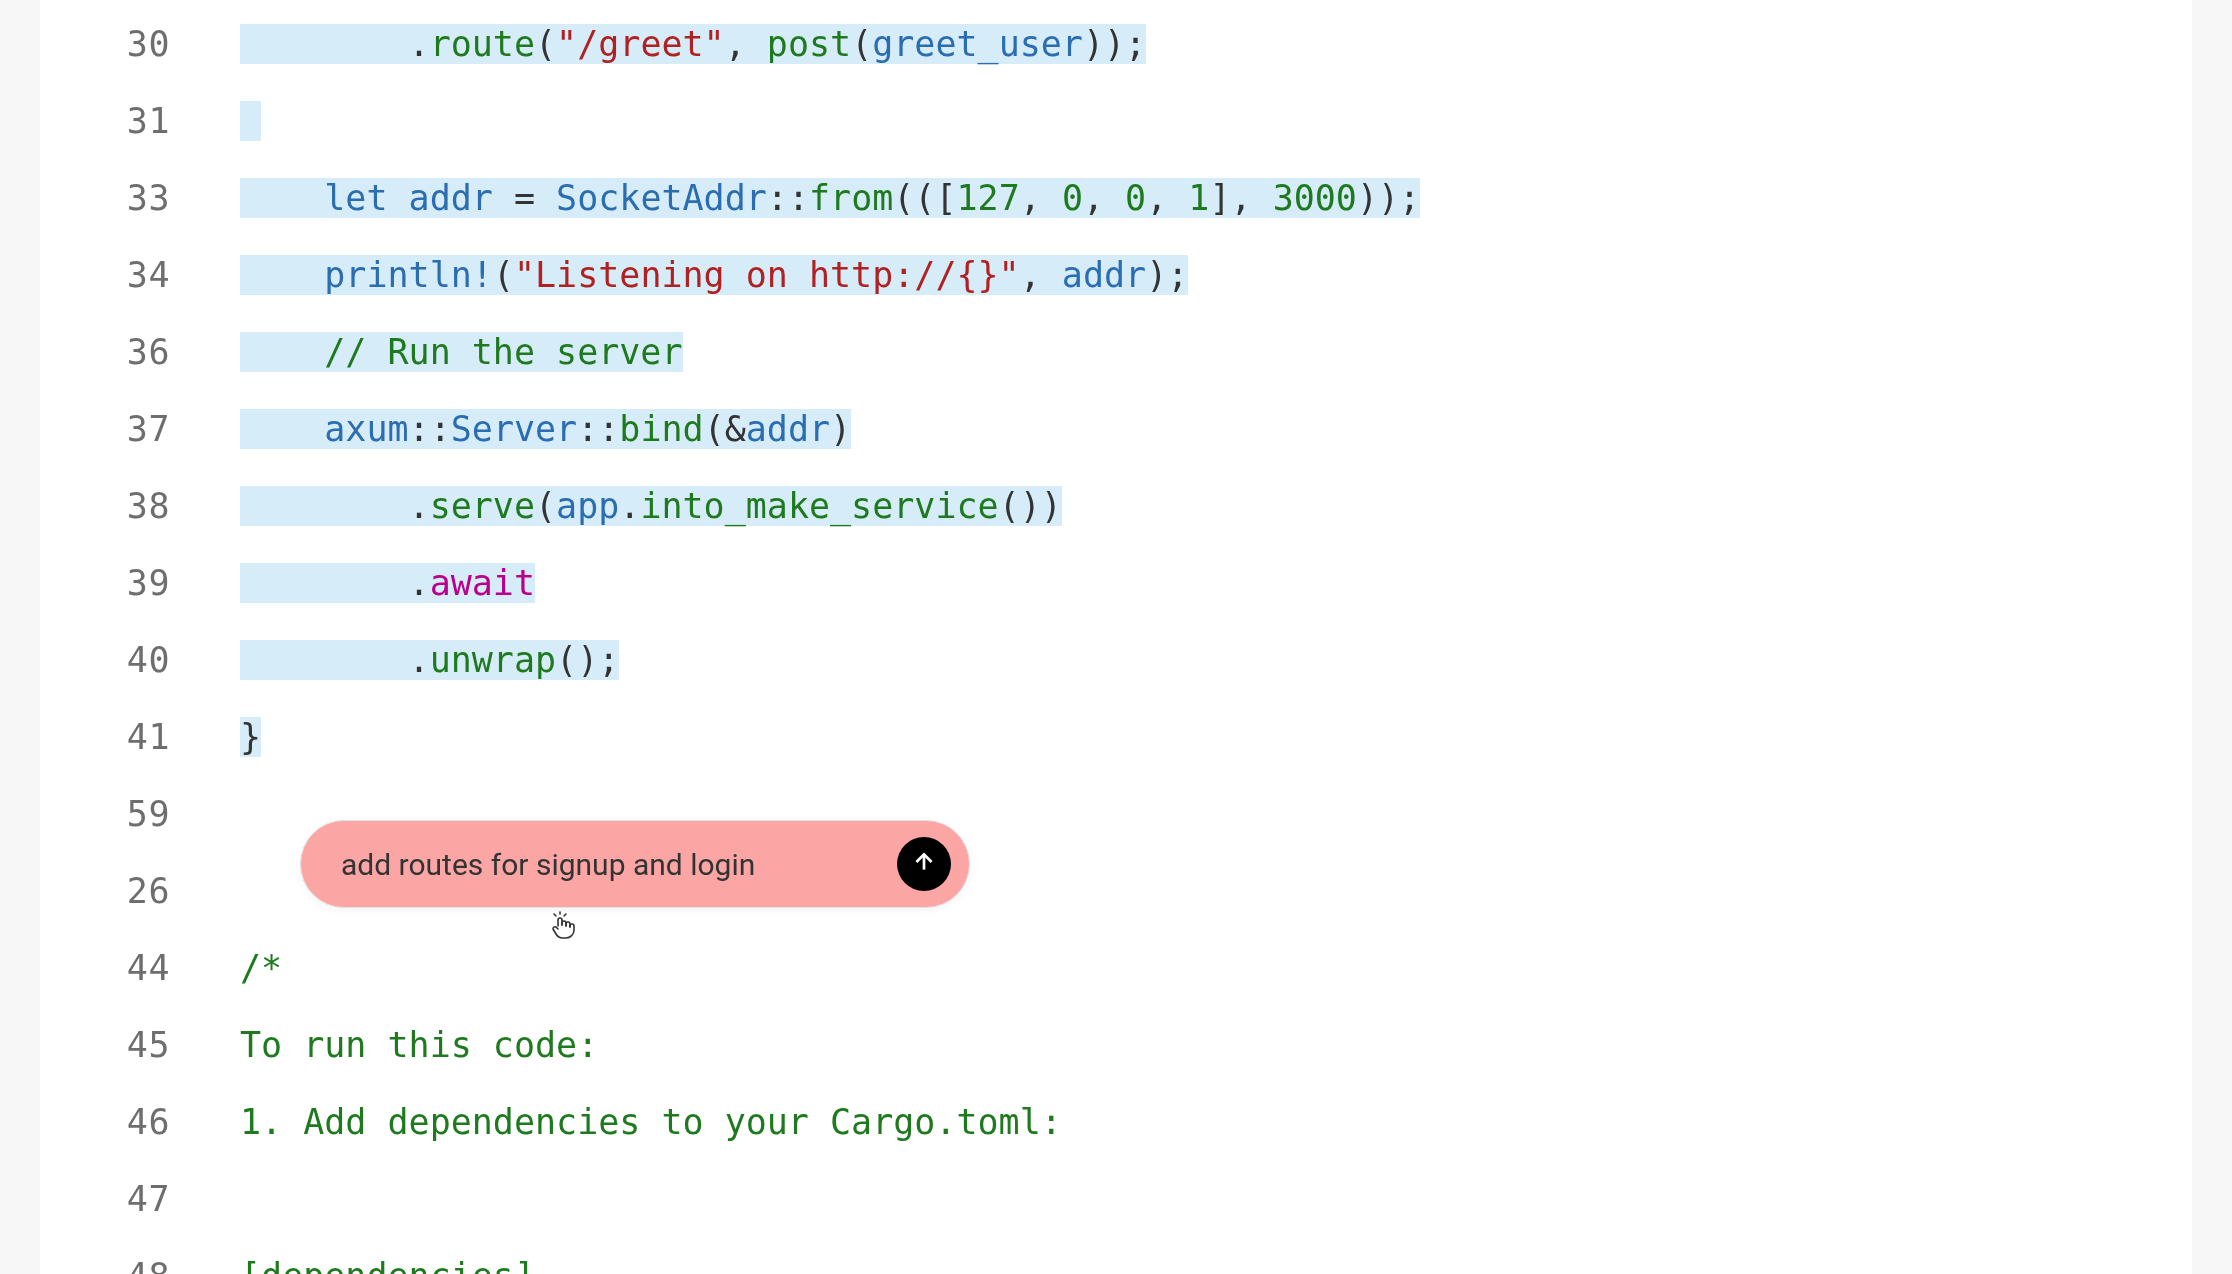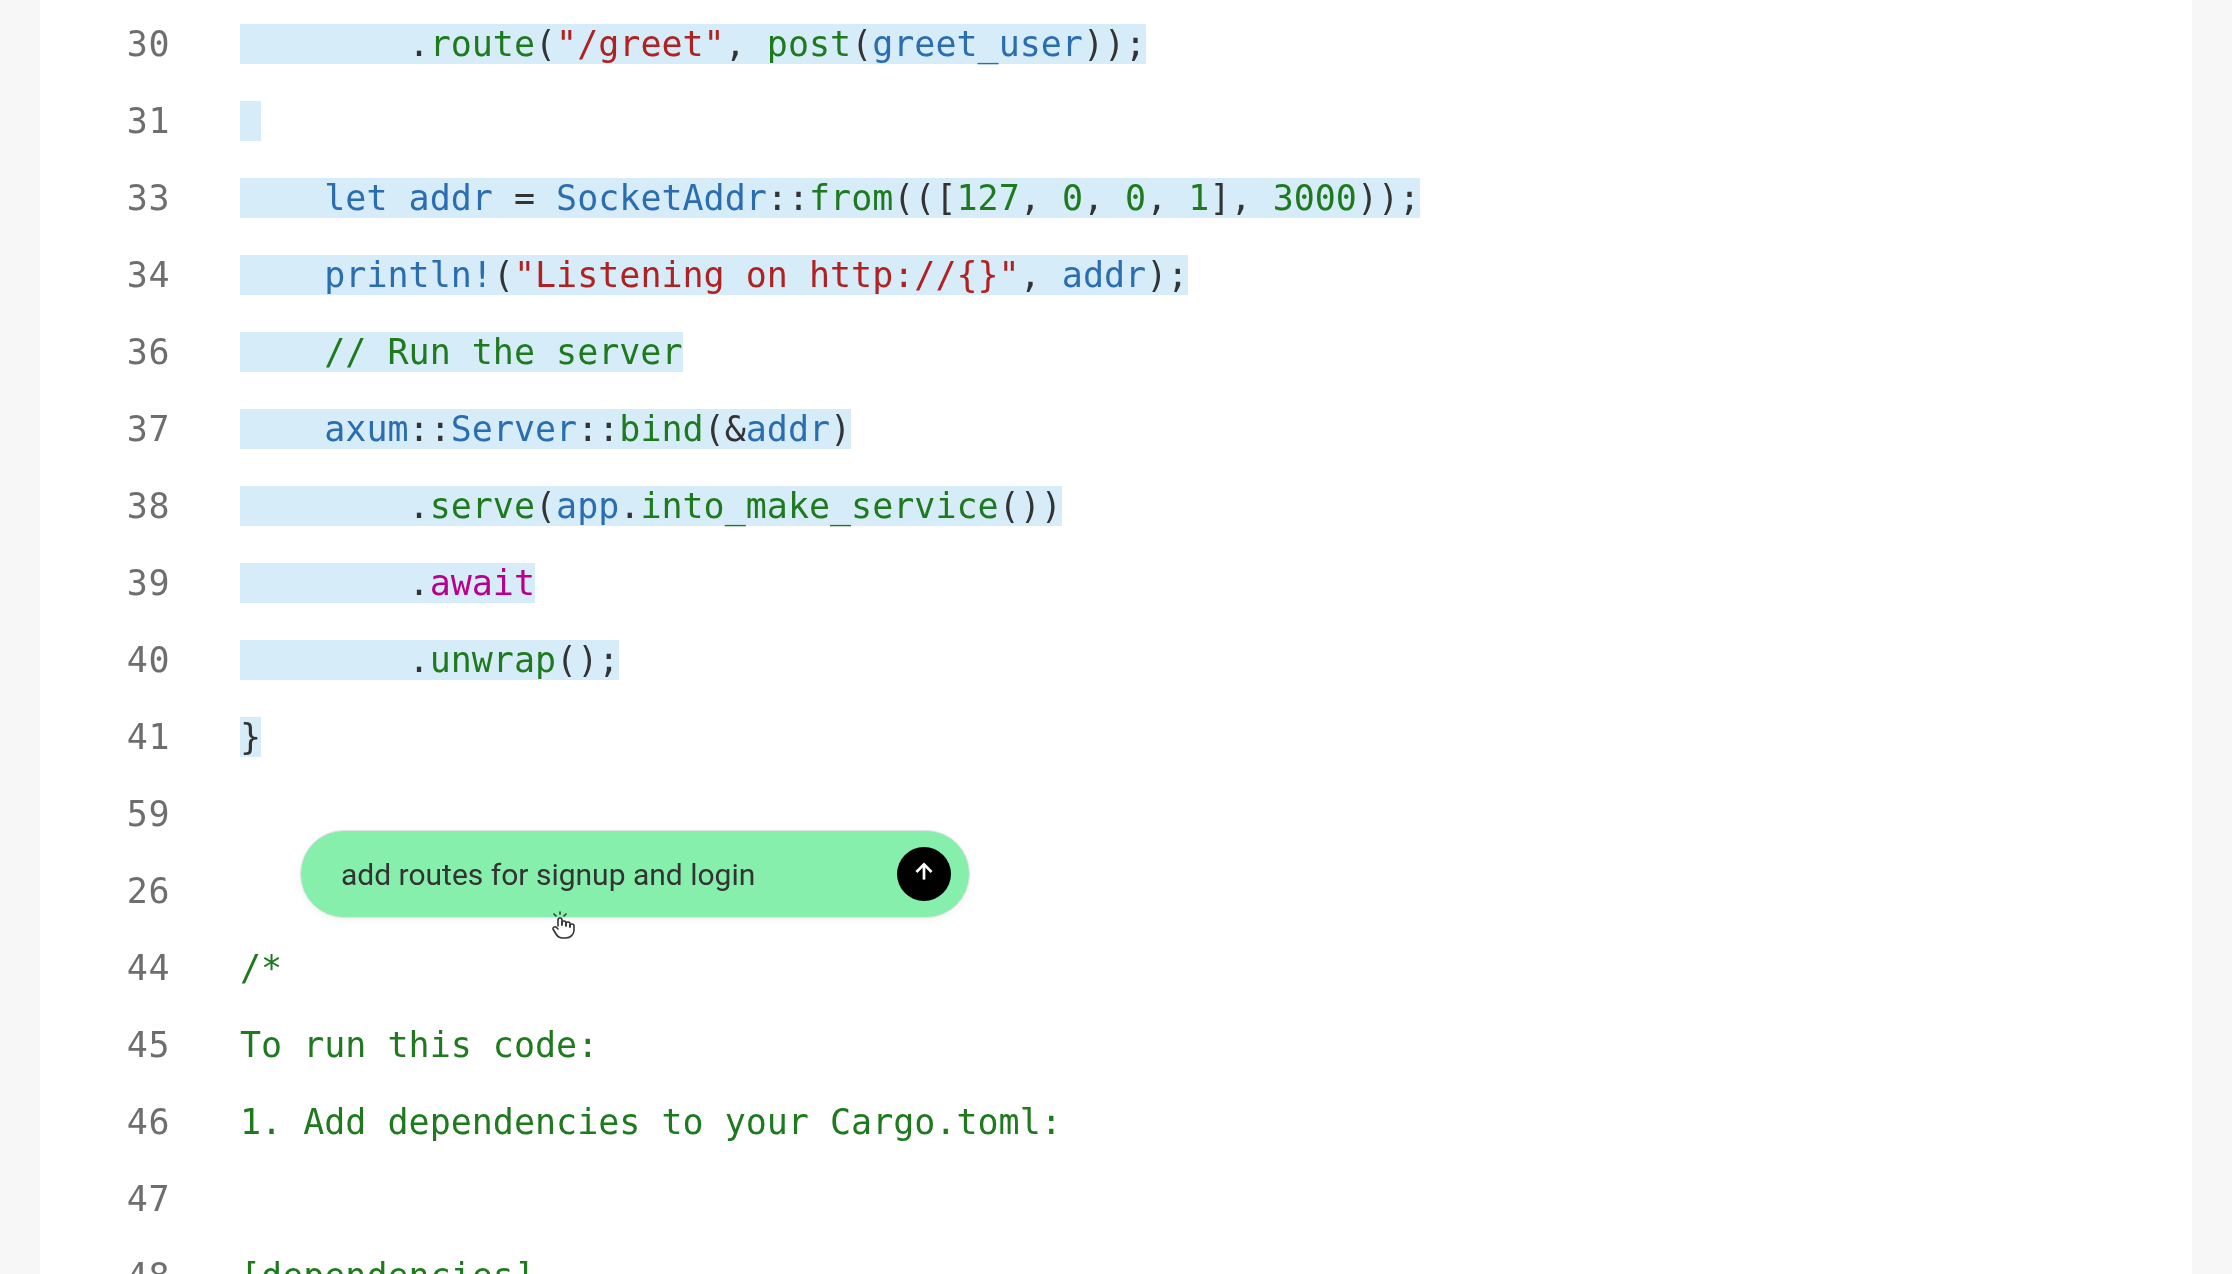--- a/index.html
+++ b/index.html
@@ -61,28 +61,27 @@
   .c-await   { color: #b8008a; }
   .c-let     { color: #2a6db0; }
 
   
   .prompt-bar {
     position: absolute;
     left: 260px;
     top: 820px;
     width: 670px;
     height: 88px;
-    background: #86efac;
+    background: #fca5a5;
     border: 1px solid #e2e2e2;
     border-radius: 44px;
     display: flex;
     align-items: center;
     padding: 0 18px 0 40px;
     box-shadow: 0 2px 8px rgba(0,0,0,0.05);
-    margin-top: 10px;
   }
   .prompt-input {
     flex: 1;
     font-size: 30px;
     color: #333;
     border: none;
     outline: none;
     background: transparent;
     font-family: -apple-system, BlinkMacSystemFont, "Segoe UI", Roboto, sans-serif;
   }

